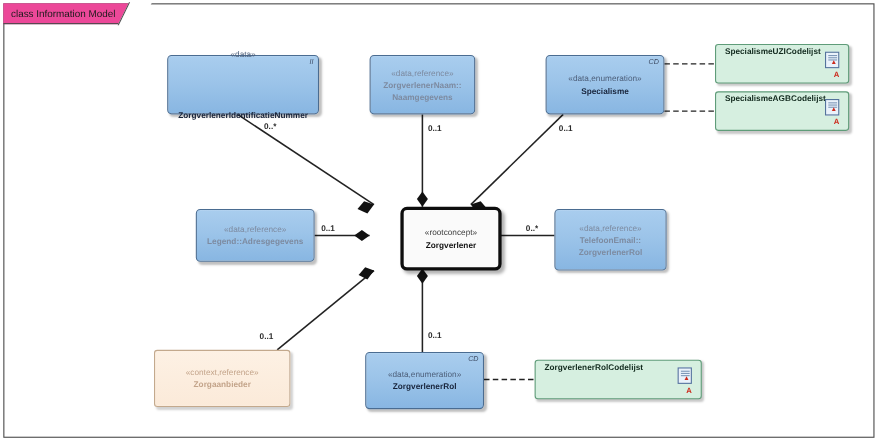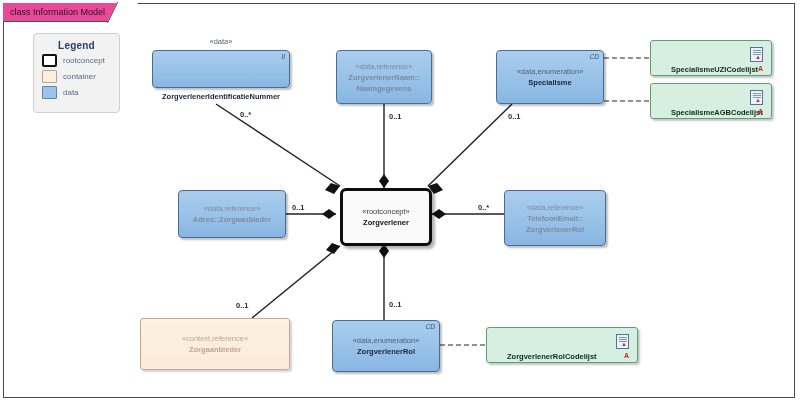--- a/index.html
+++ b/index.html
@@ -126,41 +126,42 @@
   .n-data .stereo { color: #4d5f7a; }
   .n-data .nm { color: #17233a; }
   
   .n-data.muted .stereo, .n-data.muted .nm { color: #7d8ba1; }
   
   .n-root {
     background: #fafafa;
     border: 3px solid #0d0d0d;
     border-radius: 6px;
     box-shadow: 3px 3px 3px rgba(0,0,0,.3);
+    margin-left: 24px;
   }
   .n-root .stereo { color: #3b3b3b; }
   .n-root .nm { color: #111111; }
   
   .n-container {
     background: linear-gradient(to bottom, #fdf1e4 0%, #fbead9 100%);
     border: 1px solid #c3a98d;
     border-radius: 3px;
     box-shadow: 2px 2px 2px rgba(0,0,0,.18);
   }
   .n-container .stereo, .n-container .nm { color: #c3a48a; }
   
   .n-code {
     background: #d6efe0;
     border: 1px solid #5f9c79;
     border-radius: 3px;
     box-shadow: 2px 2px 2px rgba(0,0,0,.22);
     flex-direction: row;
     justify-content: flex-start;
-    align-items: flex-end;
-    padding-left: 20px;
+    align-items: flex-start;
+    padding-left: 8px;
   }
   .n-code .nm {
     color: #11291d;
     font-size: 7.5px;
     font-weight: bold;
   }
   
   .corner-tag {
     position: absolute;
     top: 2px;
@@ -258,37 +259,22 @@
     <line x1="384" y1="244" x2="384" y2="320" stroke="#222222" stroke-width="1.4"></line>
     <polygon points="384,244 379,251 384,258 389,251" fill="#111111"></polygon>
 
     <line x1="604" y1="58" x2="650" y2="58" stroke="#222222" stroke-width="1.2" stroke-dasharray="5,3"></line>
 
     <line x1="604" y1="101" x2="650" y2="101" stroke="#222222" stroke-width="1.2" stroke-dasharray="5,3"></line>
 
     <line x1="440" y1="345" x2="486" y2="345" stroke="#222222" stroke-width="1.2" stroke-dasharray="5,3"></line>
   </svg>
 
-  <div class="legend">
-    <div class="legend-title">Legend</div>
-    <div class="legend-row">
-      <span class="legend-swatch sw-root"></span>
-      <span class="legend-label">rootconcept</span>
-    </div>
-    <div class="legend-row">
-      <span class="legend-swatch sw-container"></span>
-      <span class="legend-label">container</span>
-    </div>
-    <div class="legend-row">
-      <span class="legend-swatch sw-data"></span>
-      <span class="legend-label">data</span>
-    </div>
-  </div>
-
-  <div class="node n-data" style="left:152px; top:50px; width:138px; height:38px;gap:44px;">
+
+  <div class="node n-data" style="left:152px; top:50px; width:138px; height:54px;gap:44px;">
     <span class="corner-tag">II</span>
     <span class="stereo">«data»</span>
     <span class="nm">ZorgverlenerIdentificatieNummer</span>
   </div>
   <span class="mult" style="left:240px; top:110px;">0..*</span>
 
   <div class="node n-data muted" style="left:336px; top:50px; width:96px; height:54px;">
     <span class="stereo">«data,reference»</span>
     <span class="nm">ZorgverlenerNaam::</span>
     <span class="nm">Naamgegevens</span>
@@ -319,37 +305,37 @@
       <i></i>
         <i></i>
         <i></i>
       <span class="doc-icon-mark">▲</span>
     </span>
     <span class="doc-mark">A</span>
   </div>
 
   <div class="node n-data muted" style="left:178px; top:190px; width:108px; height:48px;">
     <span class="stereo">«data,reference»</span>
-    <span class="nm">Adres::Zorgaanbieder</span>
+    <span class="nm">Legend::Adresgegevens</span>
   </div>
   <span class="mult" style="left:292px; top:203px;">0..1</span>
 
   <div class="node n-root" style="left:340px; top:188px; width:92px; height:58px;">
     <span class="stereo">«rootconcept»</span>
     <span class="nm">Zorgverlener</span>
   </div>
 
   <div class="node n-data muted" style="left:504px; top:190px; width:102px; height:56px;">
     <span class="stereo">«data,reference»</span>
     <span class="nm">TelefoonEmail::</span>
     <span class="nm">ZorgverlenerRol</span>
   </div>
   <span class="mult" style="left:478px; top:203px;">0..*</span>
 
-  <div class="node n-container" style="left:140px; top:318px; width:150px; height:52px;">
+  <div class="node n-container" style="left:140px; top:318px; width:124px; height:52px;">
     <span class="stereo">«context,reference»</span>
     <span class="nm">Zorgaanbieder</span>
   </div>
   <span class="mult" style="left:236px; top:301px;">0..1</span>
 
   <div class="node n-data" style="left:332px; top:320px; width:108px; height:52px;">
     <span class="corner-tag">CD</span>
     <span class="stereo">«data,enumeration»</span>
     <span class="nm">ZorgverlenerRol</span>
   </div>

